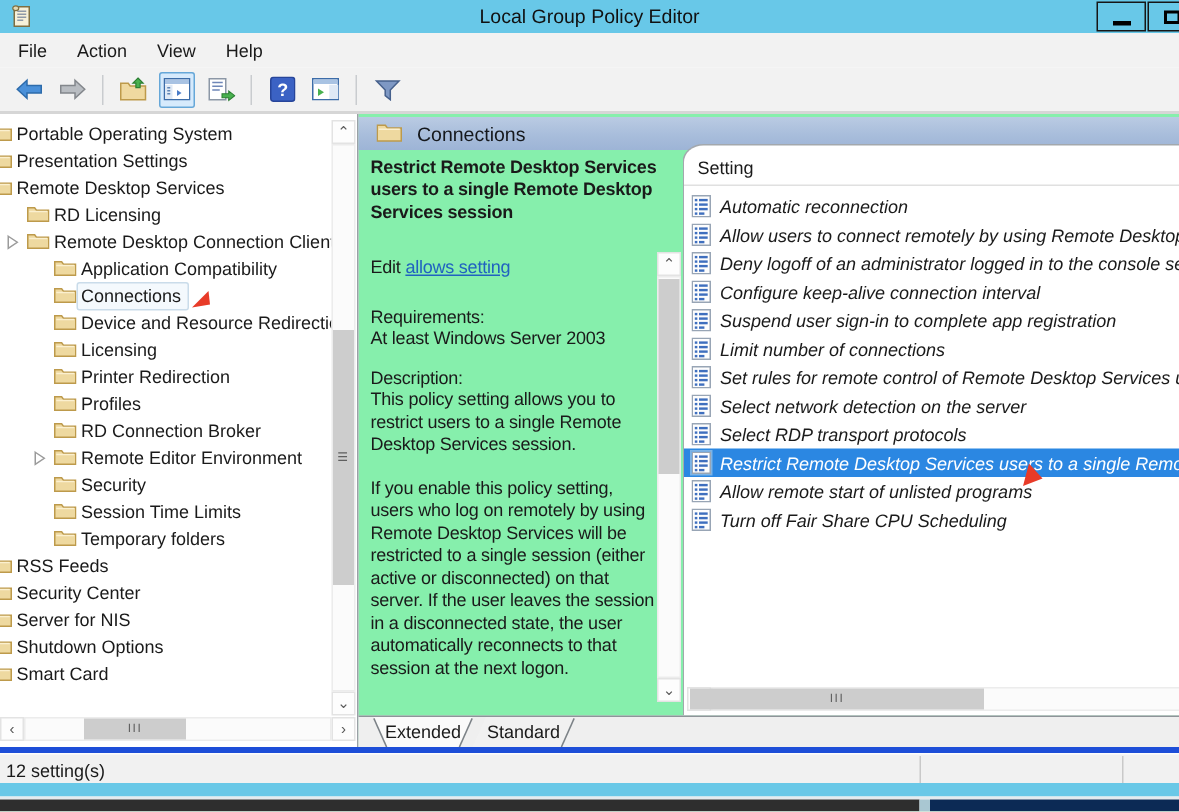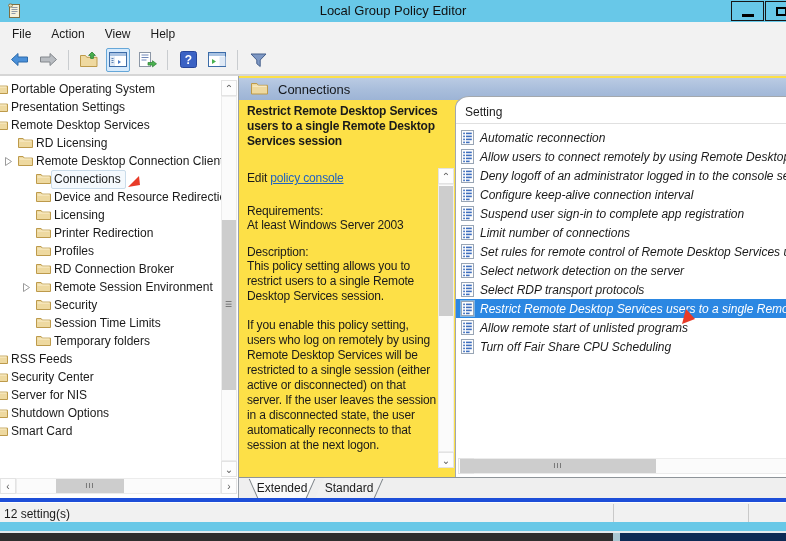--- a/index.html
+++ b/index.html
@@ -21,21 +21,21 @@
   
   .menubar { position:absolute; left:0; top:22px; width:786px; height:23px; background:#f2f2f2; display:flex; align-items:center; padding-left:2px; }
   .menu-item { padding:16px 10px; height:100%; display:flex; align-items:center; cursor:default; }
   
   .toolbar { position:absolute; left:0; top:45px; width:786px; height:31px; background:#f2f2f2;
              border-bottom:2px solid #d6d6d6; display:flex; align-items:center; padding-left:7px; gap:5px; }
   .tb-btn { width:24px; height:24px; display:flex; align-items:center; justify-content:center; }
   .tb-sep { width:1px; height:20px; background:#c9cccf; margin:0 3px; }
   .tb-highlight { border:1px solid #66a7d8; background:#d6eafc; border-radius:2px; }
   
-  .main { position:absolute; left:0; top:76px; width:786px; height:422px; background:#fde047; }
+  .main { position:absolute; left:0; top:76px; width:786px; height:422px; background:#86efac; }
   .tree-pane { position:absolute; left:0; top:0; width:239px; height:422px; border-right:1px solid #9aa0a6; overflow:hidden; background:#fff; }
   .tree-items { position:absolute; left:0; top:4px; width:221px; overflow:hidden; }
   .tree-row { position:relative; height:18px; display:flex; align-items:center; white-space:nowrap; overflow:visible; }
   .expander { width:13px; height:13px; flex:0 0 13px; display:flex; align-items:center; justify-content:center; }
   .expander svg { display:none; }
   .expander.collapsed .exp-collapsed { display:block; }
   .expander.expanded .exp-expanded { display:block; }
   .lvl0 .icon-fold { margin-left:-7px; }
   .lvl1 .expander { margin-left:2px; }
   .lvl2 .expander { margin-left:20px; }
@@ -266,20 +266,36 @@
       <svg width="15" height="12">
                 <path d="M0.5,2.5 h4.6 l1.2,1.6 h8.2 v7.4 h-14 z" fill="#eed9a0" stroke="#bd9a4b"></path>
                 <path d="M1.5,5 h12" stroke="#fbf0cf" fill="none"></path>
               </svg>
     </span>
     <span class="row-core">
       <span class="tree-label">Remote Desktop Connection Client</span>
     </span>
 
   </div>
+          <div class="tree-row lvl2">
+    <span class="expander none">
+      
+      
+    </span>
+    <span class="icon-fold">
+      <svg width="15" height="12">
+                <path d="M0.5,2.5 h4.6 l1.2,1.6 h8.2 v7.4 h-14 z" fill="#eed9a0" stroke="#bd9a4b"></path>
+                <path d="M1.5,5 h12" stroke="#fbf0cf" fill="none"></path>
+              </svg>
+    </span>
+    <span class="row-core">
+      <span class="tree-label">Application Compatibility</span>
+    </span>
+
+  </div>
           <div class="tree-row lvl2 selected">
     <span class="expander none">
       
       
     </span>
     <span class="icon-fold">
       <svg width="15" height="12">
                 <path d="M0.5,2.5 h4.6 l1.2,1.6 h8.2 v7.4 h-14 z" fill="#eed9a0" stroke="#bd9a4b"></path>
                 <path d="M1.5,5 h12" stroke="#fbf0cf" fill="none"></path>
               </svg>
@@ -380,21 +396,21 @@
               </svg>
 
     </span>
     <span class="icon-fold">
       <svg width="15" height="12">
                 <path d="M0.5,2.5 h4.6 l1.2,1.6 h8.2 v7.4 h-14 z" fill="#eed9a0" stroke="#bd9a4b"></path>
                 <path d="M1.5,5 h12" stroke="#fbf0cf" fill="none"></path>
               </svg>
     </span>
     <span class="row-core">
-      <span class="tree-label">Remote Session Environment</span>
+      <span class="tree-label">Remote Editor Environment</span>
     </span>
 
   </div>
           <div class="tree-row lvl2">
     <span class="expander none">
       
       
     </span>
     <span class="icon-fold">
       <svg width="15" height="12">
@@ -533,21 +549,21 @@
         <svg width="17" height="14">
             <path d="M0.5,2.5 h5.4 l1.4,1.8 h9.2 v8.7 h-16 z" fill="#eed9a0" stroke="#bd9a4b"></path>
             <path d="M1.5,5.2 h14" stroke="#fbf0cf" fill="none"></path>
           </svg>
       </span>
       <span>Connections</span>
     </div>
 
     <div class="desc-col">
       <div class="policy-title">Restrict Remote Desktop Services users to a single Remote Desktop Services session</div>
-      <div class="edit-line"><span>Edit </span><span class="link">policy console</span></div>
+      <div class="edit-line"><span>Edit </span><span class="link">allows setting</span></div>
       <div class="req-label">Requirements:</div>
       <div>At least Windows Server 2003</div>
       <div class="desc-label">Description:</div>
       <div class="desc-par">This policy setting allows you to restrict users to a single Remote Desktop Services session.</div>
       <div class="desc-par">If you enable this policy setting, users who log on remotely by using Remote Desktop Services will be restricted to a single session (either active or disconnected) on that server. If the user leaves the session in a disconnected state, the user automatically reconnects to that session at the next logon.</div>
     </div>
     <div class="desc-vscroll">
       <div class="sb-btn btn-up">⌃</div>
       <div class="sb-track"></div>
       <div class="sb-thumb"></div>

